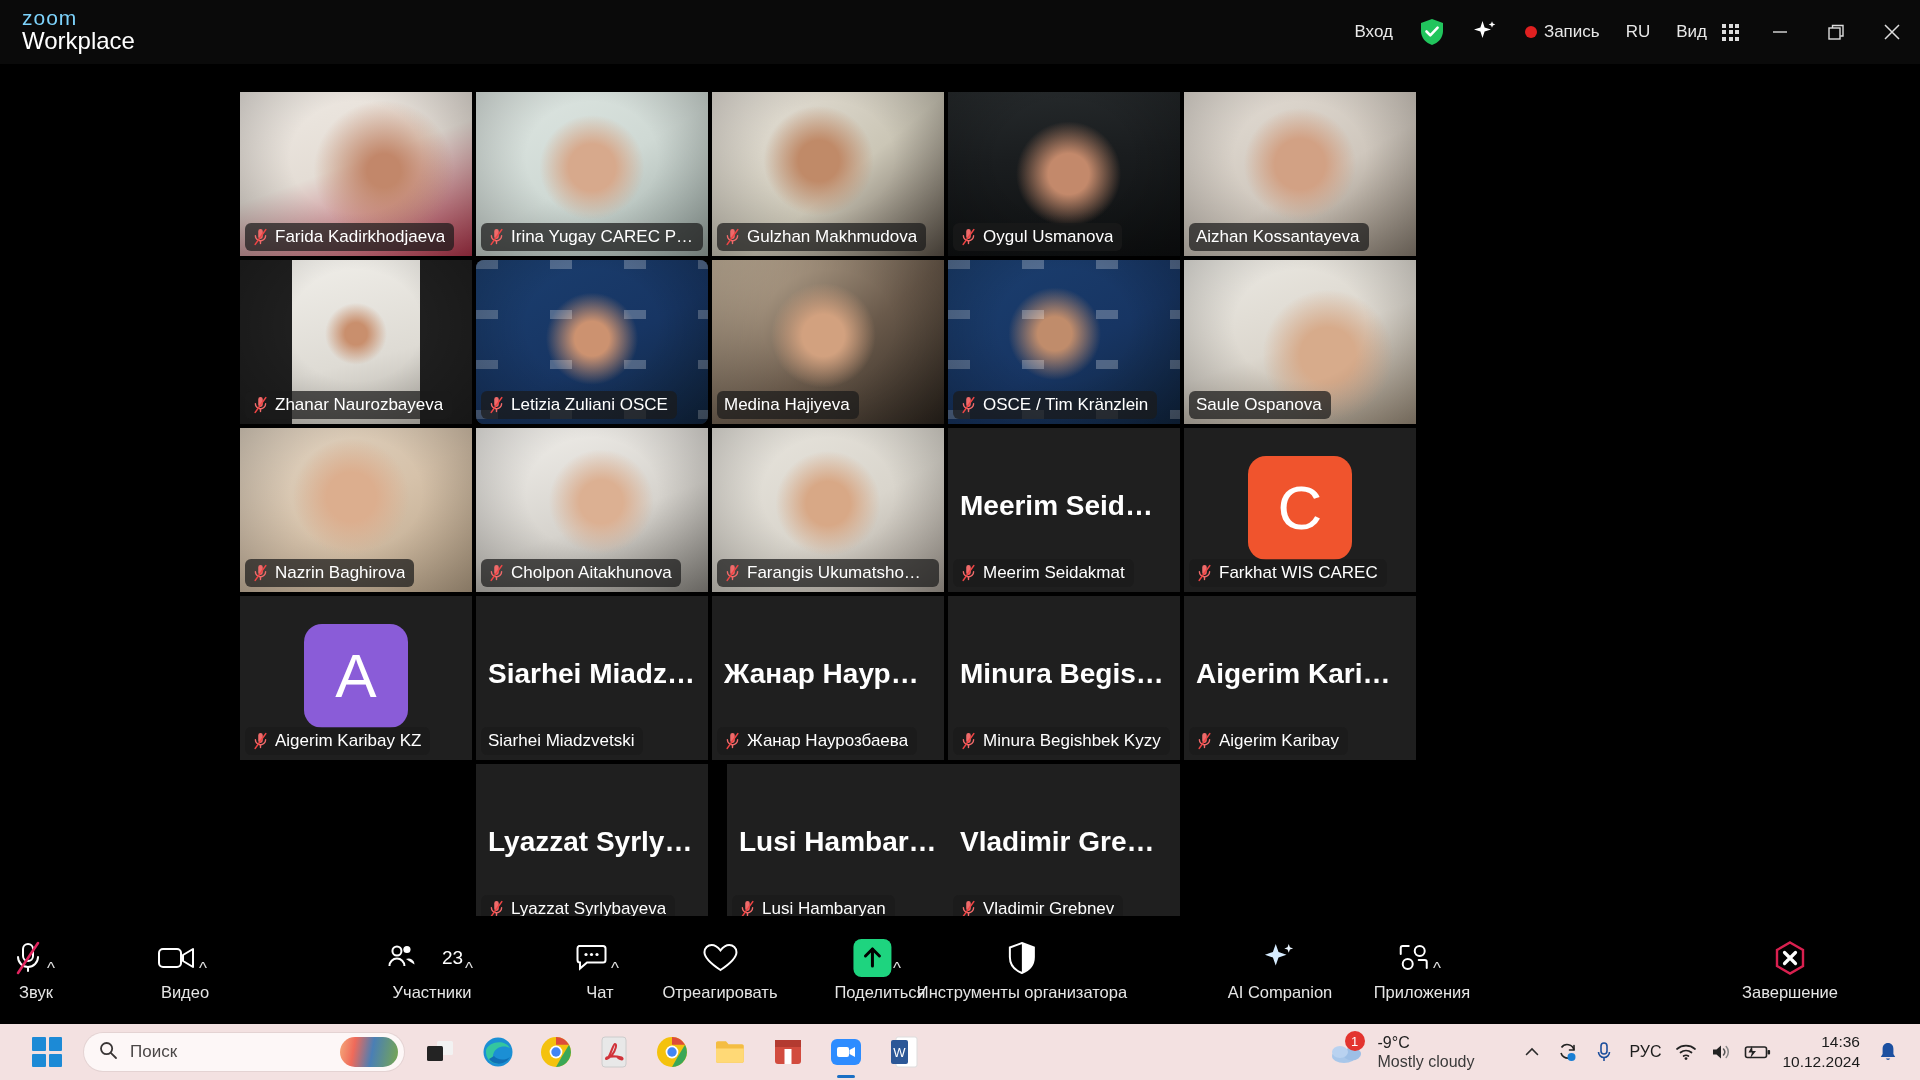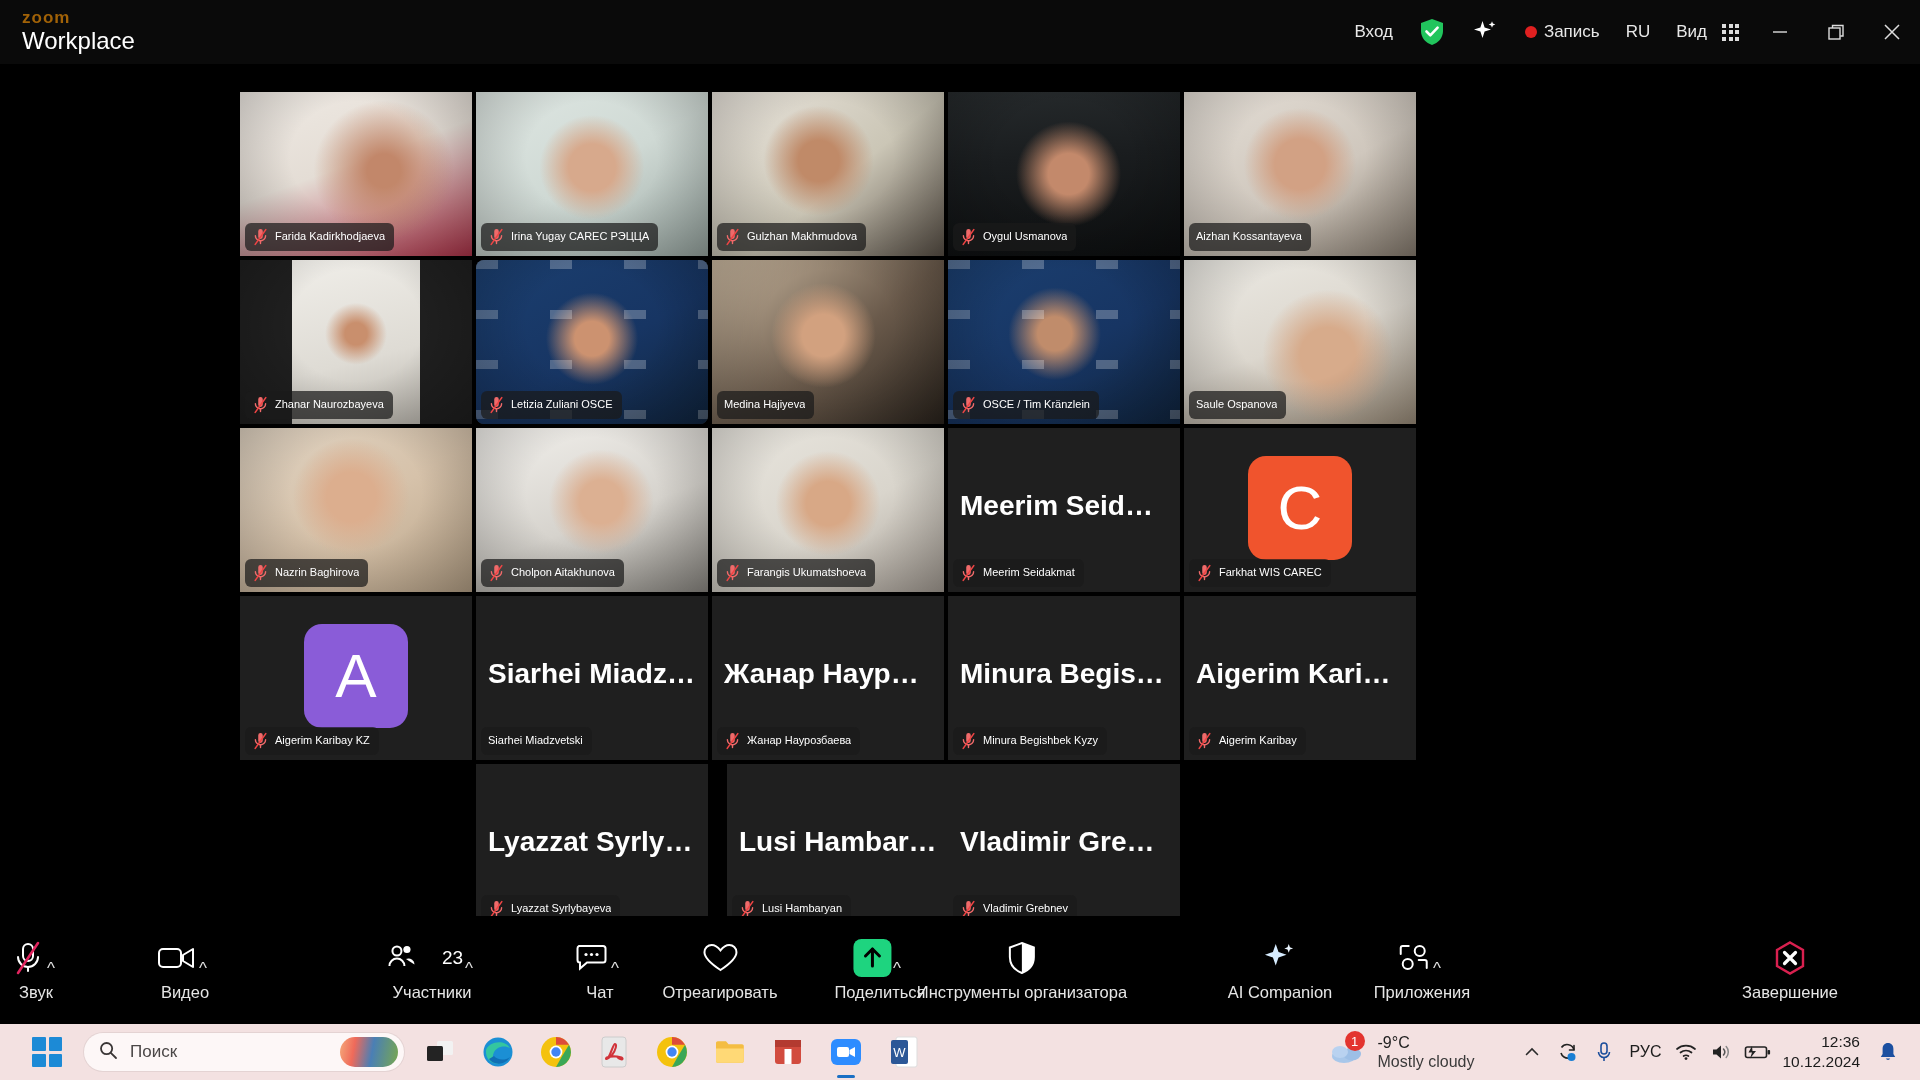--- a/index.html
+++ b/index.html
@@ -10,22 +10,22 @@
   }
   #app { position: relative; width: 1920px; height: 1080px; background: #000; }
 
   
   .titlebar {
     position: absolute; top: 0; left: 0; width: 1920px; height: 64px;
     background: #0a0a0a; display: flex; align-items: center;
   }
   .zoom-logo { position: absolute; left: 22px; top: 8px; color: #fff; }
   .zoom-logo .zw-zoom {
-    font-size: 17px; letter-spacing: 1px; font-weight: 700; line-height: 19px;
-    display: block; color: #a16207;
+    font-size: 21px; letter-spacing: 1px; font-weight: 400; line-height: 19px;
+    display: block; color: #7dd3fc;
   }
   .zoom-logo .zw-work {
     font-size: 24px; font-weight: 400; line-height: 27px; display: block; color: #fff;
   }
   .tb-right {
     position: absolute; right: 0; top: 0; height: 64px;
     display: flex; align-items: center; gap: 0;
   }
   .tb-item {
     display: flex; align-items: center; gap: 7px;
@@ -60,21 +60,21 @@
   .tile .vid { position:absolute; inset:0; }
   .tile.active { outline: 3px solid #3ddc84; outline-offset: -3px; z-index: 5; }
 
   .namebar {
     position: absolute; left: 5px; bottom: 5px;
     display: flex; align-items: center; gap: 6px;
     background: rgba(26,26,26,.72); border-radius: 6px;
     padding: 3px 9px 4px 7px; max-width: calc(100% - 10px);
   }
   .namebar .nm {
-    color: #fff; font-size: 11px; line-height: 21px; white-space: nowrap;
+    color: #fff; font-size: 17px; line-height: 21px; white-space: nowrap;
     overflow: hidden; text-overflow: ellipsis;
   }
   .mic-off {
     flex: none; width: 17px; height: 18px; display:block;
   }
   .bigname {
     position: absolute; left: 0; right: 0; top: 50%; transform: translateY(-62%);
     text-align: center; color: #fff; font-size: 28px; font-weight: 700;
     padding: 0 12px; white-space: nowrap; overflow: hidden; text-overflow: ellipsis;
   }
@@ -829,21 +829,21 @@
         </svg>
       </div>
       <div class="tray-ico">
         <svg width="28" height="18" viewBox="0 0 28 18">
           <rect x="1.5" y="4" width="21" height="10.5" rx="2" fill="none" stroke="#222" stroke-width="1.6"></rect>
           <rect x="23.5" y="7" width="2.6" height="4.5" rx="1" fill="#222"></rect>
           <path d="M8 3 L4.5 9.5 H8 L6 15.5 L12 8 H8.5 Z" fill="#222"></path>
         </svg>
       </div>
       <div class="clock">
-        <span style="display:block">12:36</span>
+        <span style="display:block">14:36</span>
         <span style="display:block">10.12.2024</span>
       </div>
       <div class="tray-ico">
         <svg width="20" height="22" viewBox="0 0 20 22">
           <path d="M10 2 C13.4 2 15.4 4.4 15.4 8 V13 L17.2 16 H2.8 L4.6 13 V8 C4.6 4.4 6.6 2 10 2 Z" fill="#1b4fa0"></path>
           <path d="M7.8 17.6 A2.4 2.4 0 0 0 12.2 17.6 Z" fill="#1b4fa0"></path>
         </svg>
       </div>
     </div>
   </div>

